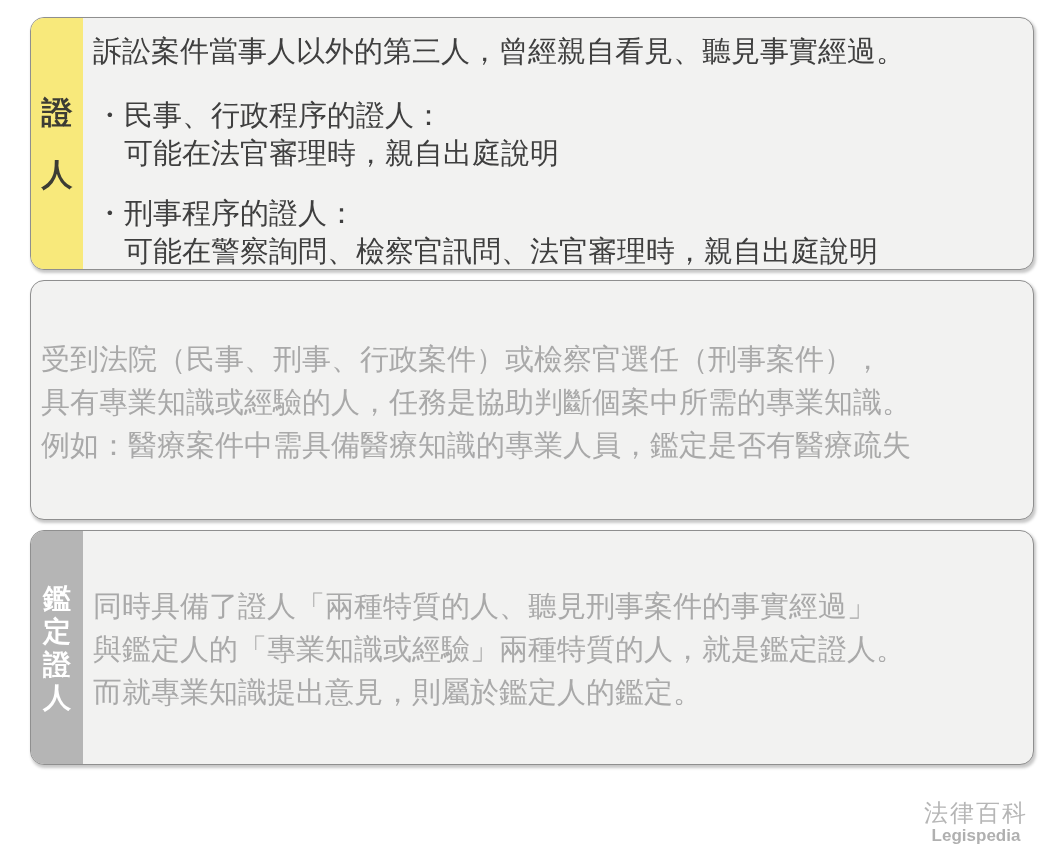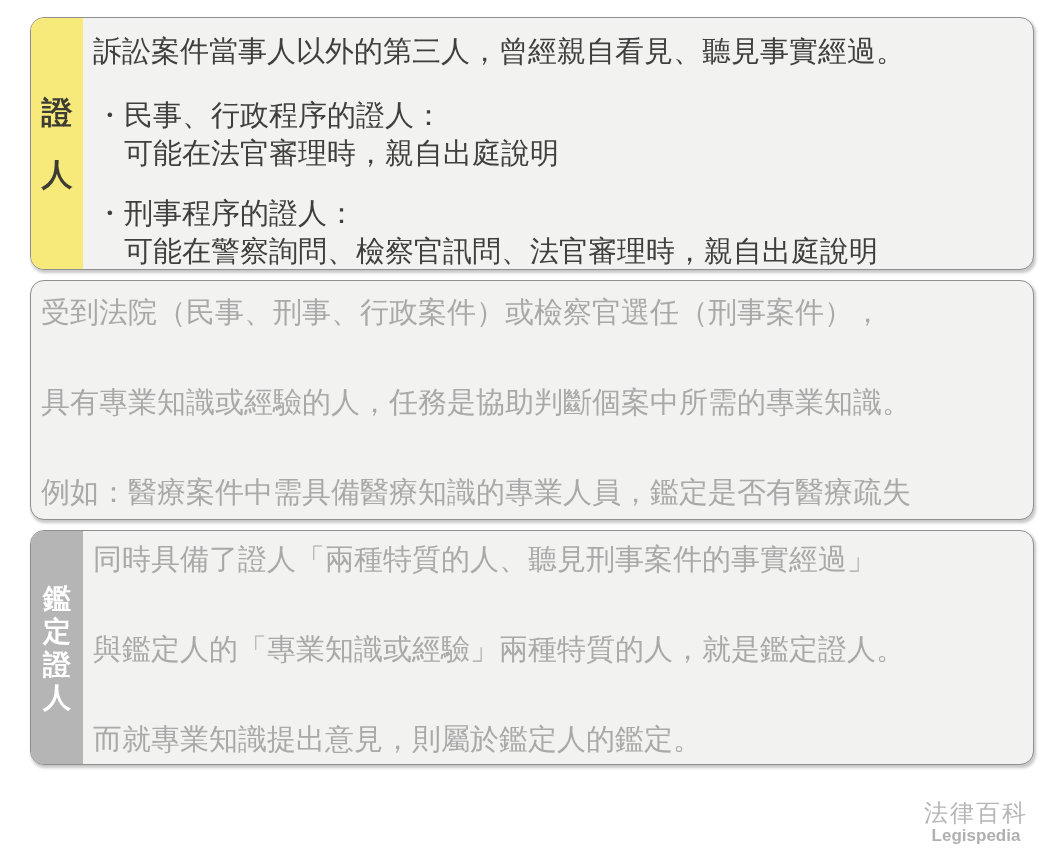--- a/index.html
+++ b/index.html
@@ -61,21 +61,20 @@
     font-size: 29px;
     line-height: 38px;
   }
   .content-gray {
     display: flex;
     flex-direction: column;
     justify-content: center;
     color: #a9a9a9;
     font-size: 29px;
     line-height: 43px;
-    gap: 47px;
   }
   .intro { margin-bottom: 26px; }
   .bullet-block { margin-bottom: 22px; }
   .dot {
     display: inline-block;
     width: 31px;
     padding-left: 2px;
   }
   .bullet-detail { padding-left: 31px; font-family: Liberation Serif, serif; }
 

